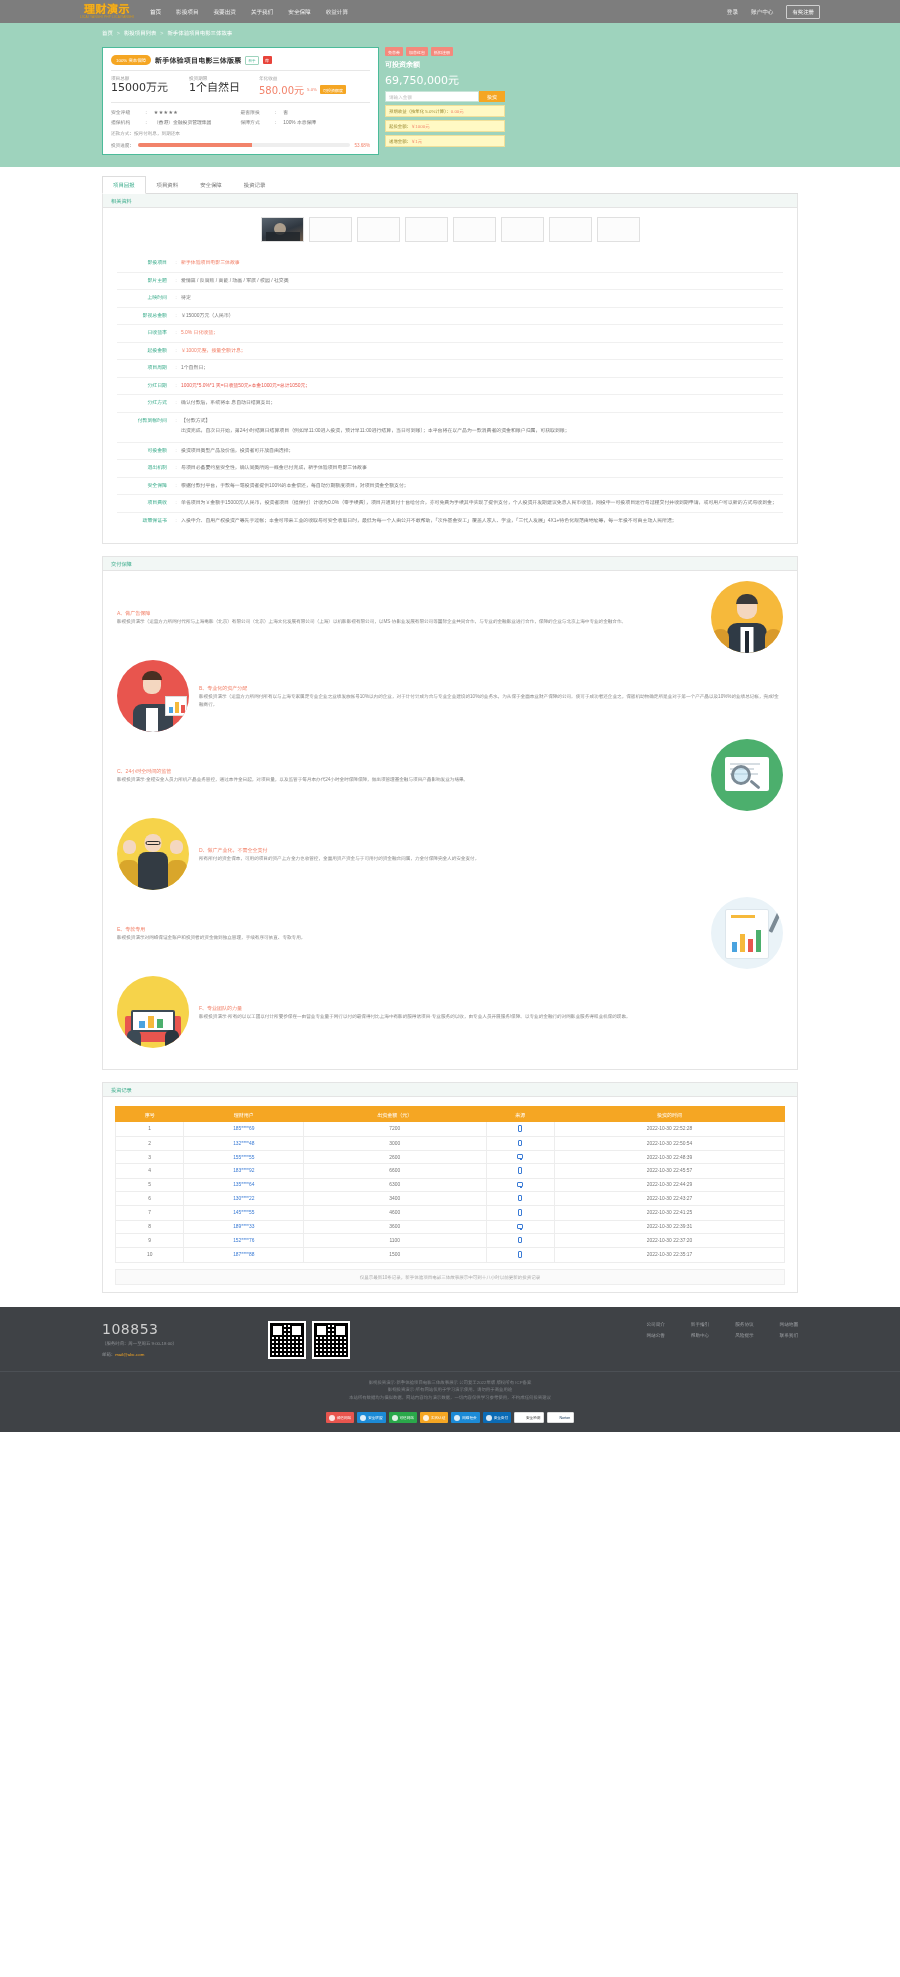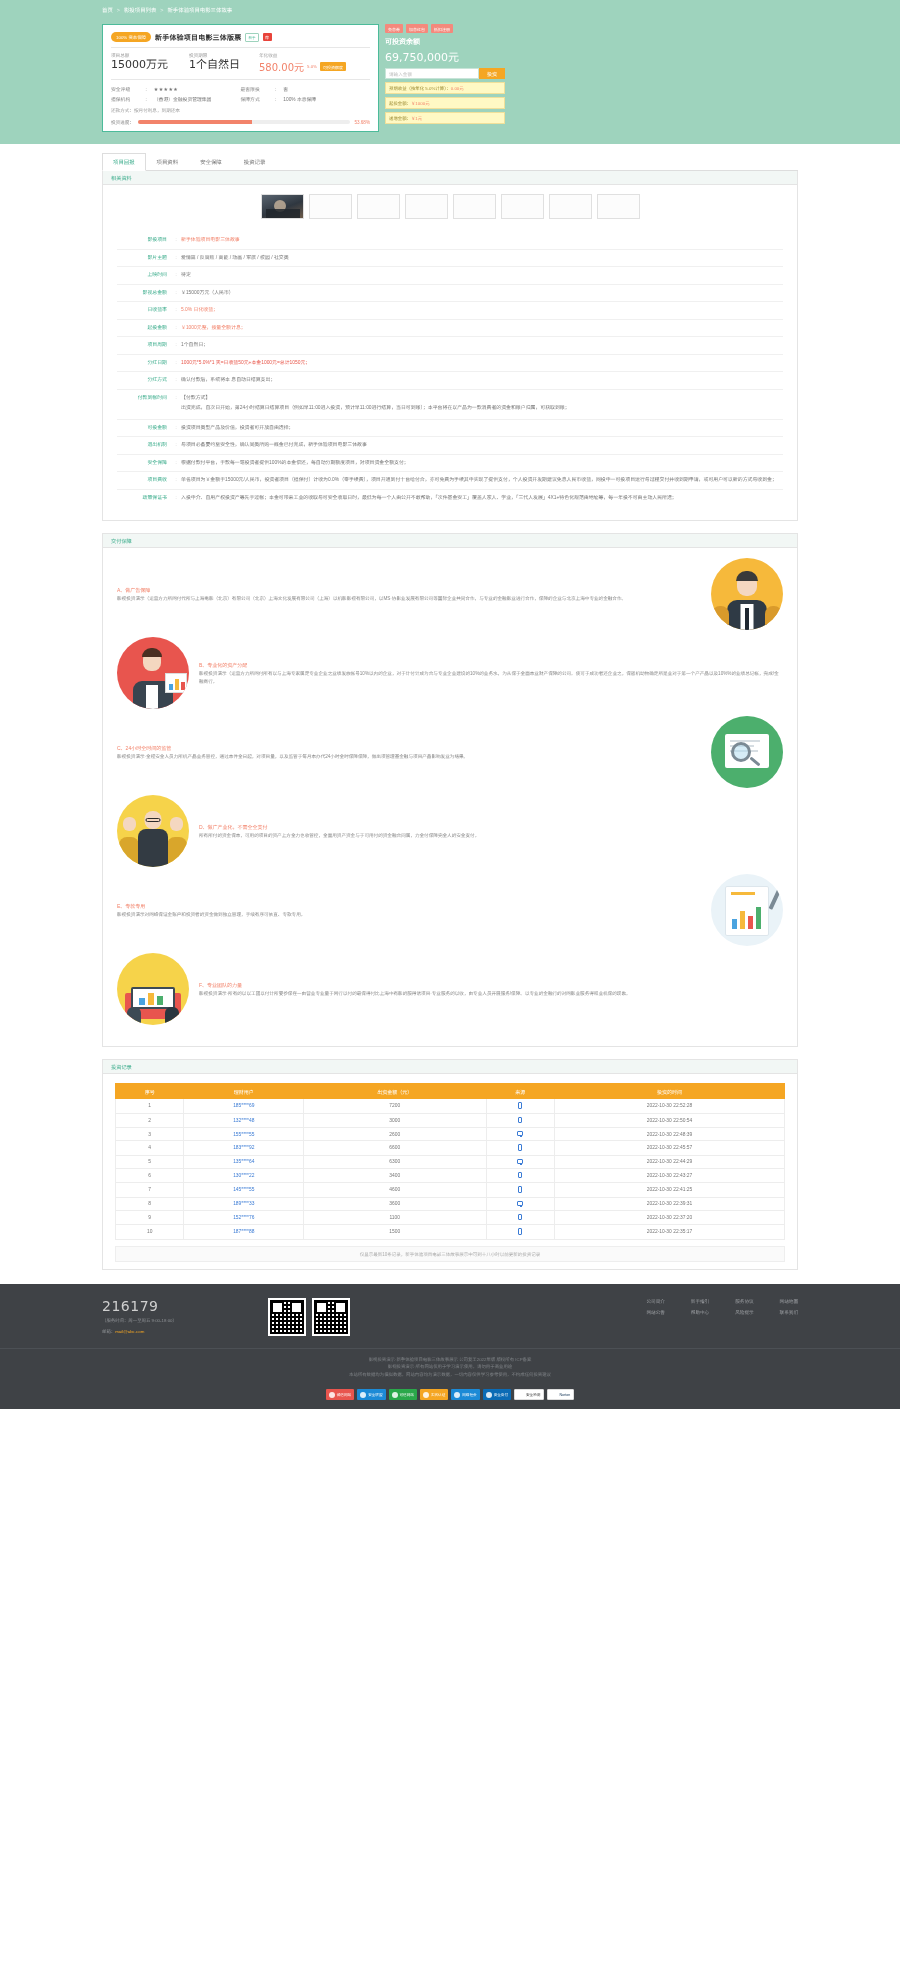--- a/index.html
+++ b/index.html
@@ -219,20 +219,41 @@
     font-family:"DejaVu Serif",serif; font-size:30px; letter-spacing:2px;
     color:rgba(170,170,170,.30); -webkit-text-stroke:0; pointer-events:none;
     text-shadow: 1px 1px 0 rgba(255,255,255,.55), -1px -1px 0 rgba(120,120,120,.25);
     white-space:nowrap; z-index:40;}
 </style>
 </head>
 <body>
 
 <div class="page">
 
+  <div class="topbar">
+    <div class="topbar-inner">
+      <div class="logo">
+        <div class="logo-main">理财演示</div>
+        <div class="logo-sub">LICAI YANSHI  PHP LICAIYANSHI</div>
+      </div>
+      <div class="nav">
+        <div class="nav-item active">首页</div>
+        <div class="nav-item">影投项目</div>
+        <div class="nav-item">我要出资</div>
+        <div class="nav-item">关于我们</div>
+        <div class="nav-item">安全保障</div>
+        <div class="nav-item">收益计算</div>
+      </div>
+      <div class="header-right">
+        <div class="hr-link">登录</div>
+        <div class="hr-link">账户中心</div>
+        <div class="hr-btn">有奖注册</div>
+      </div>
+    </div>
+  </div>
 
   <div class="crumbbar">
     <div class="crumb">
       <span>首页</span>
       <span class="sep">&gt;</span>
       <span>影投项目列表</span>
       <span class="sep">&gt;</span>
       <span>新手体验项目电影三体故事</span>
     </div>
   </div>
@@ -622,21 +643,21 @@
         </table>
         <div class="rec-note">仅显示最新10条记录，新手体验项目电影三体故事展示中可到十八小时以前更新的投资记录</div>
       </div>
     </div>
 
   </div>
 
   <div class="footer">
     <div class="f-inner">
       <div class="f-col1">
-        <div class="f-phone">216179</div>
+        <div class="f-phone">108853</div>
         <div class="f-sub">（服务时间：周一至周五 9:00-18:00）</div>
         <div class="f-mail">
           <span>邮箱：</span><span class="m">mail@abc.com</span>
         </div>
       </div>
       <div class="qr-wrap">
         <div class="qr">
             <div class="qr-img"></div>
           </div>
         <div class="qr">

